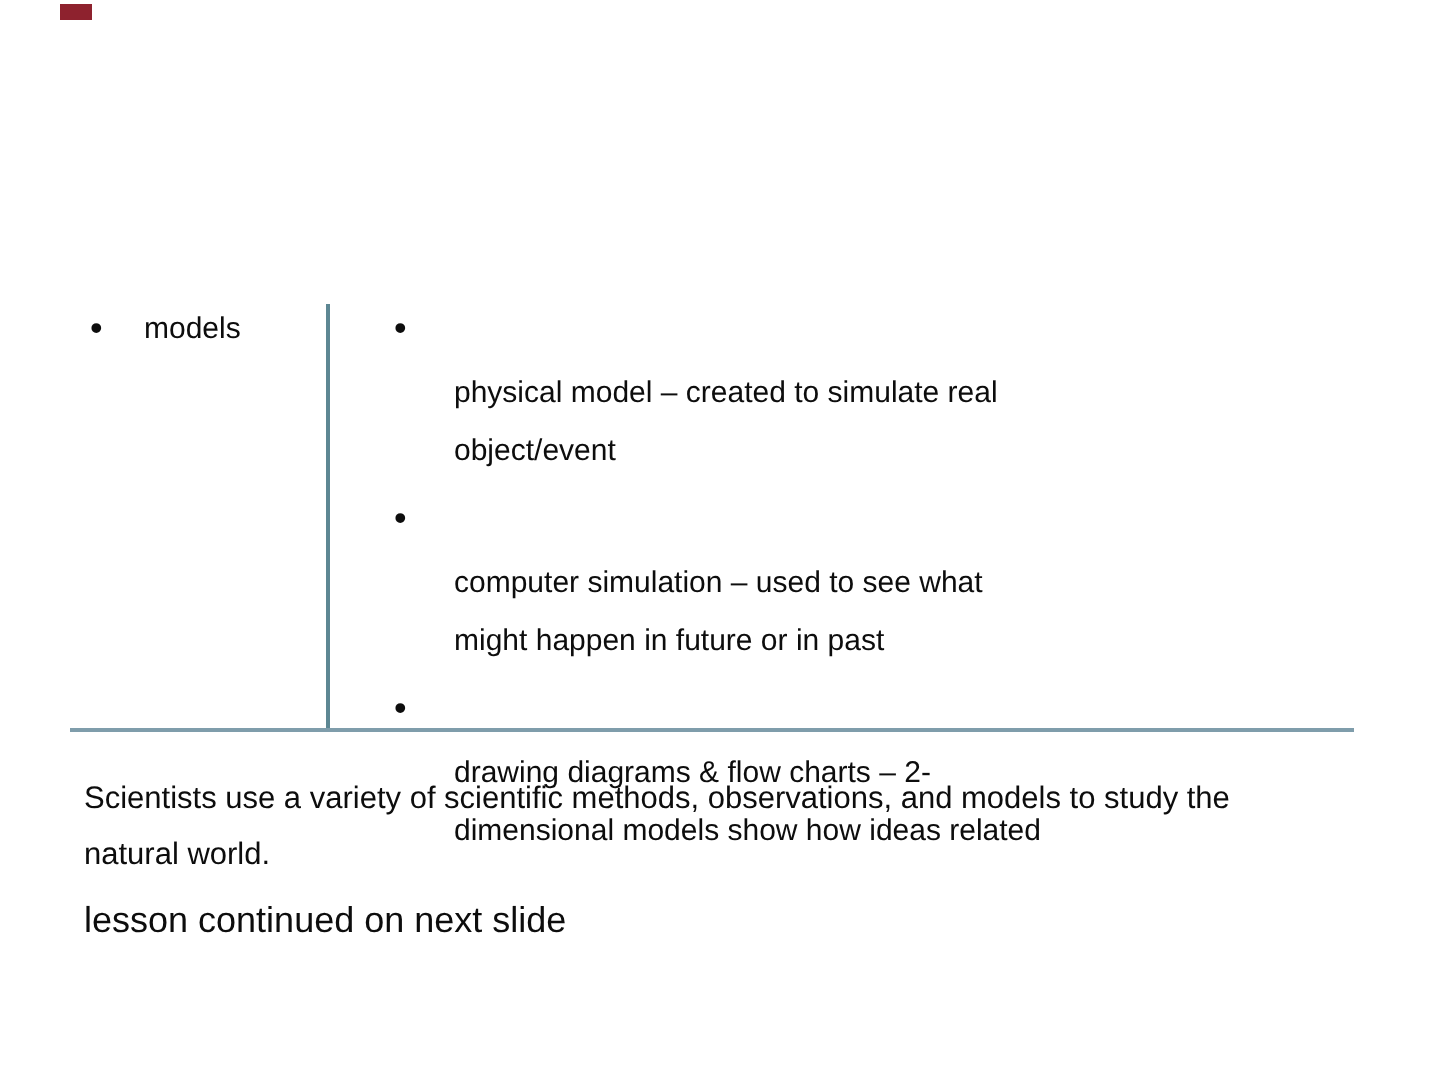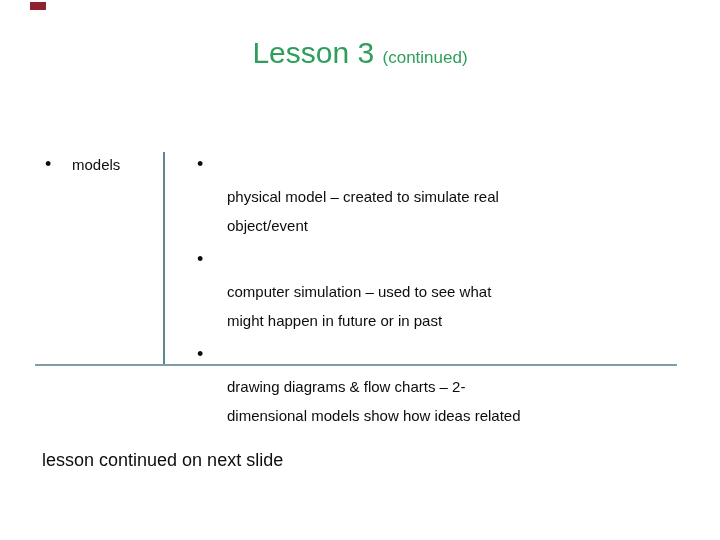--- a/index.html
+++ b/index.html
@@ -90,23 +90,20 @@
     line-height: 20px;
   }
 </style>
 </head>
 <body>
 
 <div class="slide">
 
   <div class="corner-mark"></div>
 
-  <div class="title">
-    <span class="title-main">Lesson 3 </span><span class="title-suffix">(continued)</span>
-  </div>
 
   <div class="left-column">
     <div class="bullet-row">
       <span class="bullet-dot">•</span>
       <span class="bullet-text">models</span>
     </div>
   </div>
 
   <div class="v-divider"></div>
 
@@ -123,16 +120,18 @@
     </div>
     <div class="bullet-row bullet-item">
       <span class="bullet-dot">•</span>
       <span class="bullet-text">drawing diagrams &amp; flow charts – 2-
 dimensional models show how ideas related</span>
     </div>
   </div>
 
   <div class="h-divider"></div>
 
+  <div class="footer-summary">Scientists use a variety of scientific methods, observations, and models to study the
+natural world.</div>
 
   <div class="footer-note">lesson continued on next slide</div>
 
 </div>
 
 </body></html>

